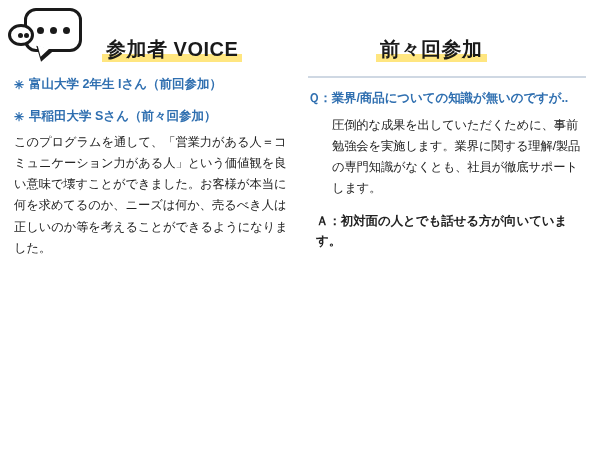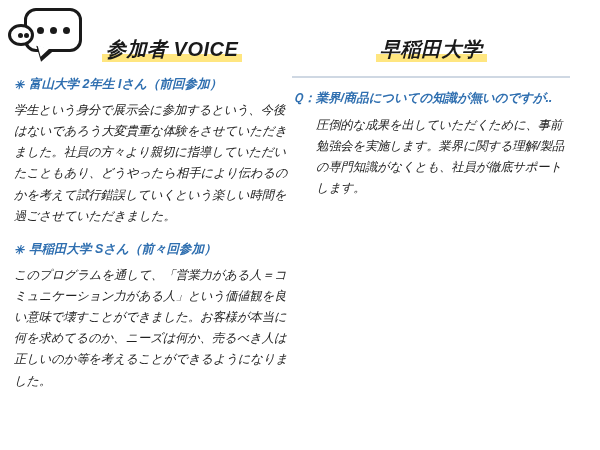--- a/index.html
+++ b/index.html
@@ -7,21 +7,20 @@
     margin: 0; padding: 0;
     width: 600px; height: 450px;
     background: #ffffff;
     font-family: "Liberation Sans", sans-serif;
   }
   .page {
     position: relative;
     width: 600px; height: 450px;
     overflow: hidden;
     background: #ffffff;
-    font-style: italic;
   }
 
   
   .heading {
     position: absolute;
     font-size: 20px;
     font-weight: bold;
     color: #1a1a1a;
     letter-spacing: 0.5px;
     white-space: nowrap;
@@ -106,21 +105,21 @@
     left: 13px;
   }
 
   
   .col {
     position: absolute;
     top: 76px;
     width: 278px;
   }
   #col-voice { left: 14px; }
-  #col-faq   { left: 292px; }
+  #col-faq   { left: 308px; }
 
   
   .rule {
     width: 100%;
     height: 2px;
     background: #cfd8e3;
     margin: 0 0 10px 0;
   }
 
   
@@ -191,31 +190,30 @@
     <div class="small">
       <div class="dot"></div>
       <div class="dot dot2"></div>
     </div>
   </div>
 
   <div class="heading" id="voice-heading">
     <span class="underline-wrap">参加者 VOICE</span>
   </div>
   <div class="heading" id="faq-heading">
-    <span class="underline-wrap">早稲田大学</span>
+    <span class="underline-wrap">前々回参加</span>
   </div>
 
   <div class="col" id="col-voice">
 
     <div class="voice-entry">
       <div class="voice-title">
         <span class="star">✳</span>
         <span>富山大学 2年生 Iさん（前回参加）</span>
       </div>
-      <div class="voice-body">学生という身分で展示会に参加するという、今後はないであろう大変貴重な体験をさせていただきました。社員の方々より親切に指導していただいたこともあり、どうやったら相手により伝わるのかを考えて試行錯誤していくという楽しい時間を過ごさせていただきました。</div>
     </div>
 
     <div class="voice-entry">
       <div class="voice-title">
         <span class="star">✳</span>
         <span>早稲田大学 Sさん（前々回参加）</span>
       </div>
       <div class="voice-body">このプログラムを通して、「営業力がある人＝コミュニケーション力がある人」という価値観を良い意味で壊すことができました。お客様が本当に何を求めてるのか、ニーズは何か、売るべき人は正しいのか等を考えることができるようになりました。</div>
     </div>
 
@@ -224,17 +222,18 @@
   <div class="col" id="col-faq">
 
     <div class="rule"></div>
 
     <div class="faq-entry">
       <div class="faq-q">Ｑ：業界/商品についての知識が無いのですが..</div>
       <div class="faq-a-body">圧倒的な成果を出していただくために、事前勉強会を実施します。業界に関する理解/製品の専門知識がなくとも、社員が徹底サポートします。</div>
     </div>
 
     <div class="faq-entry">
+      <div class="faq-a-lead">Ａ：初対面の人とでも話せる方が向いています。</div>
     </div>
 
   </div>
 
 </div>
 
 </body></html>

